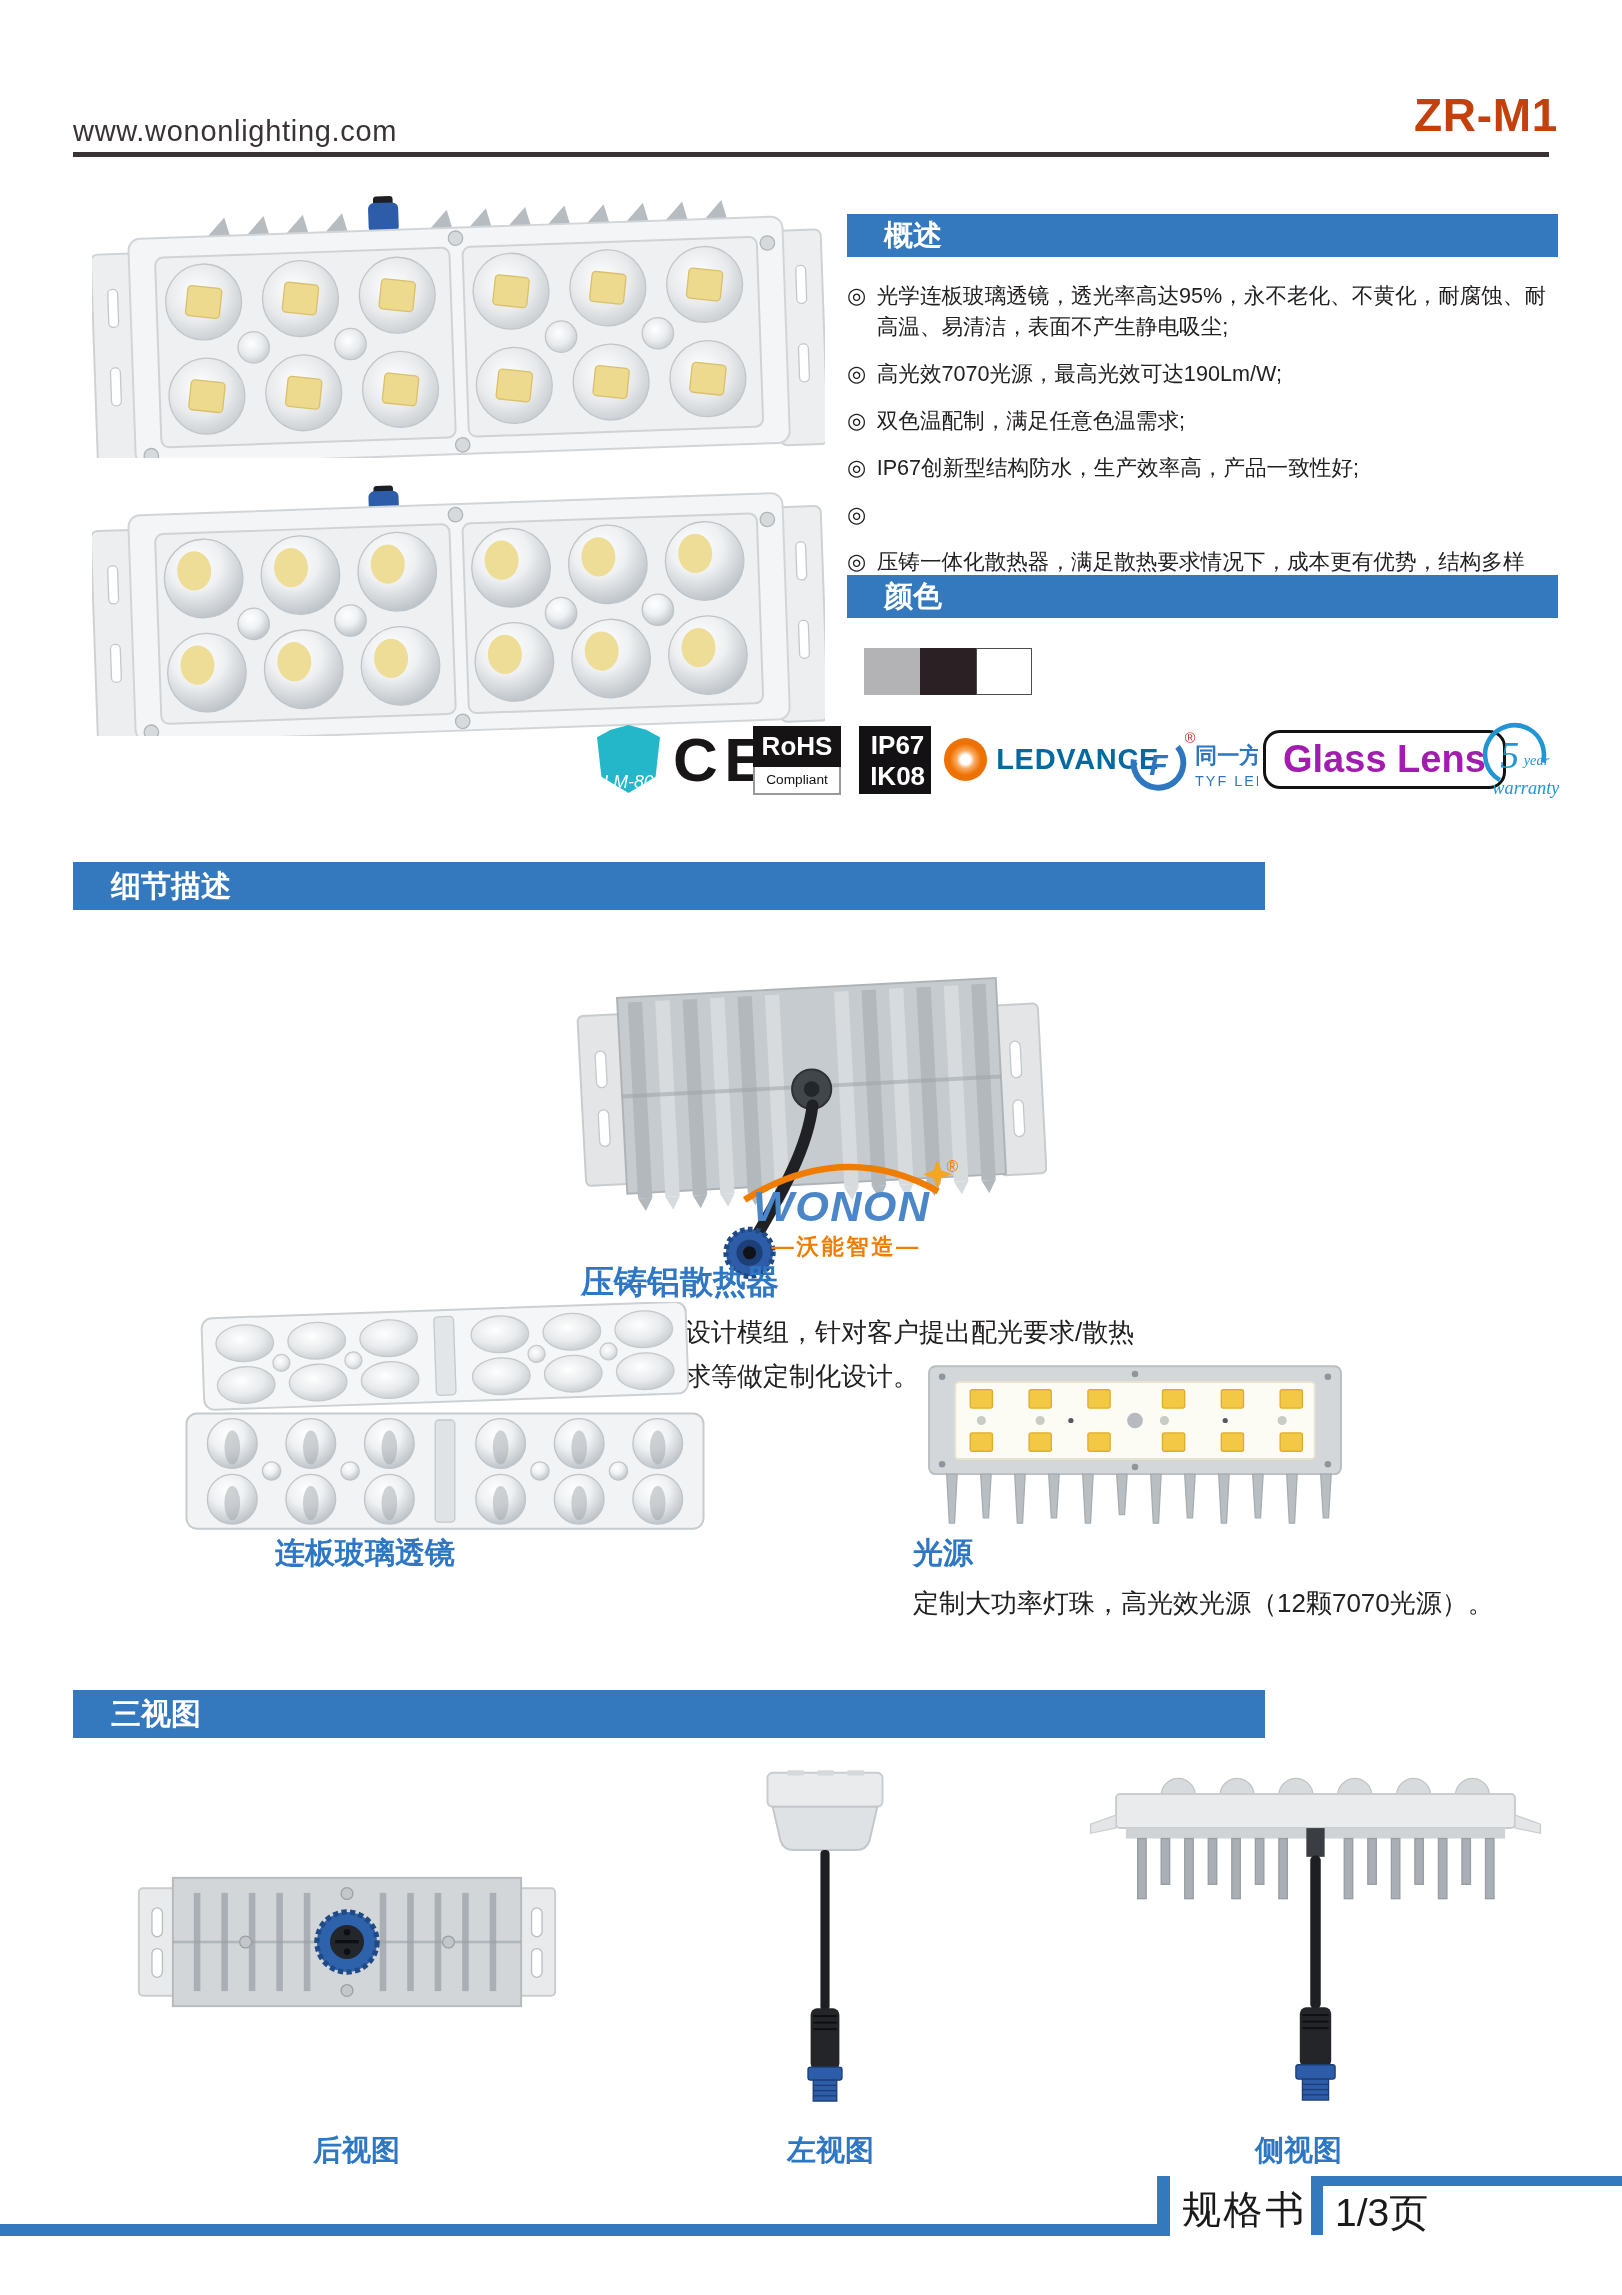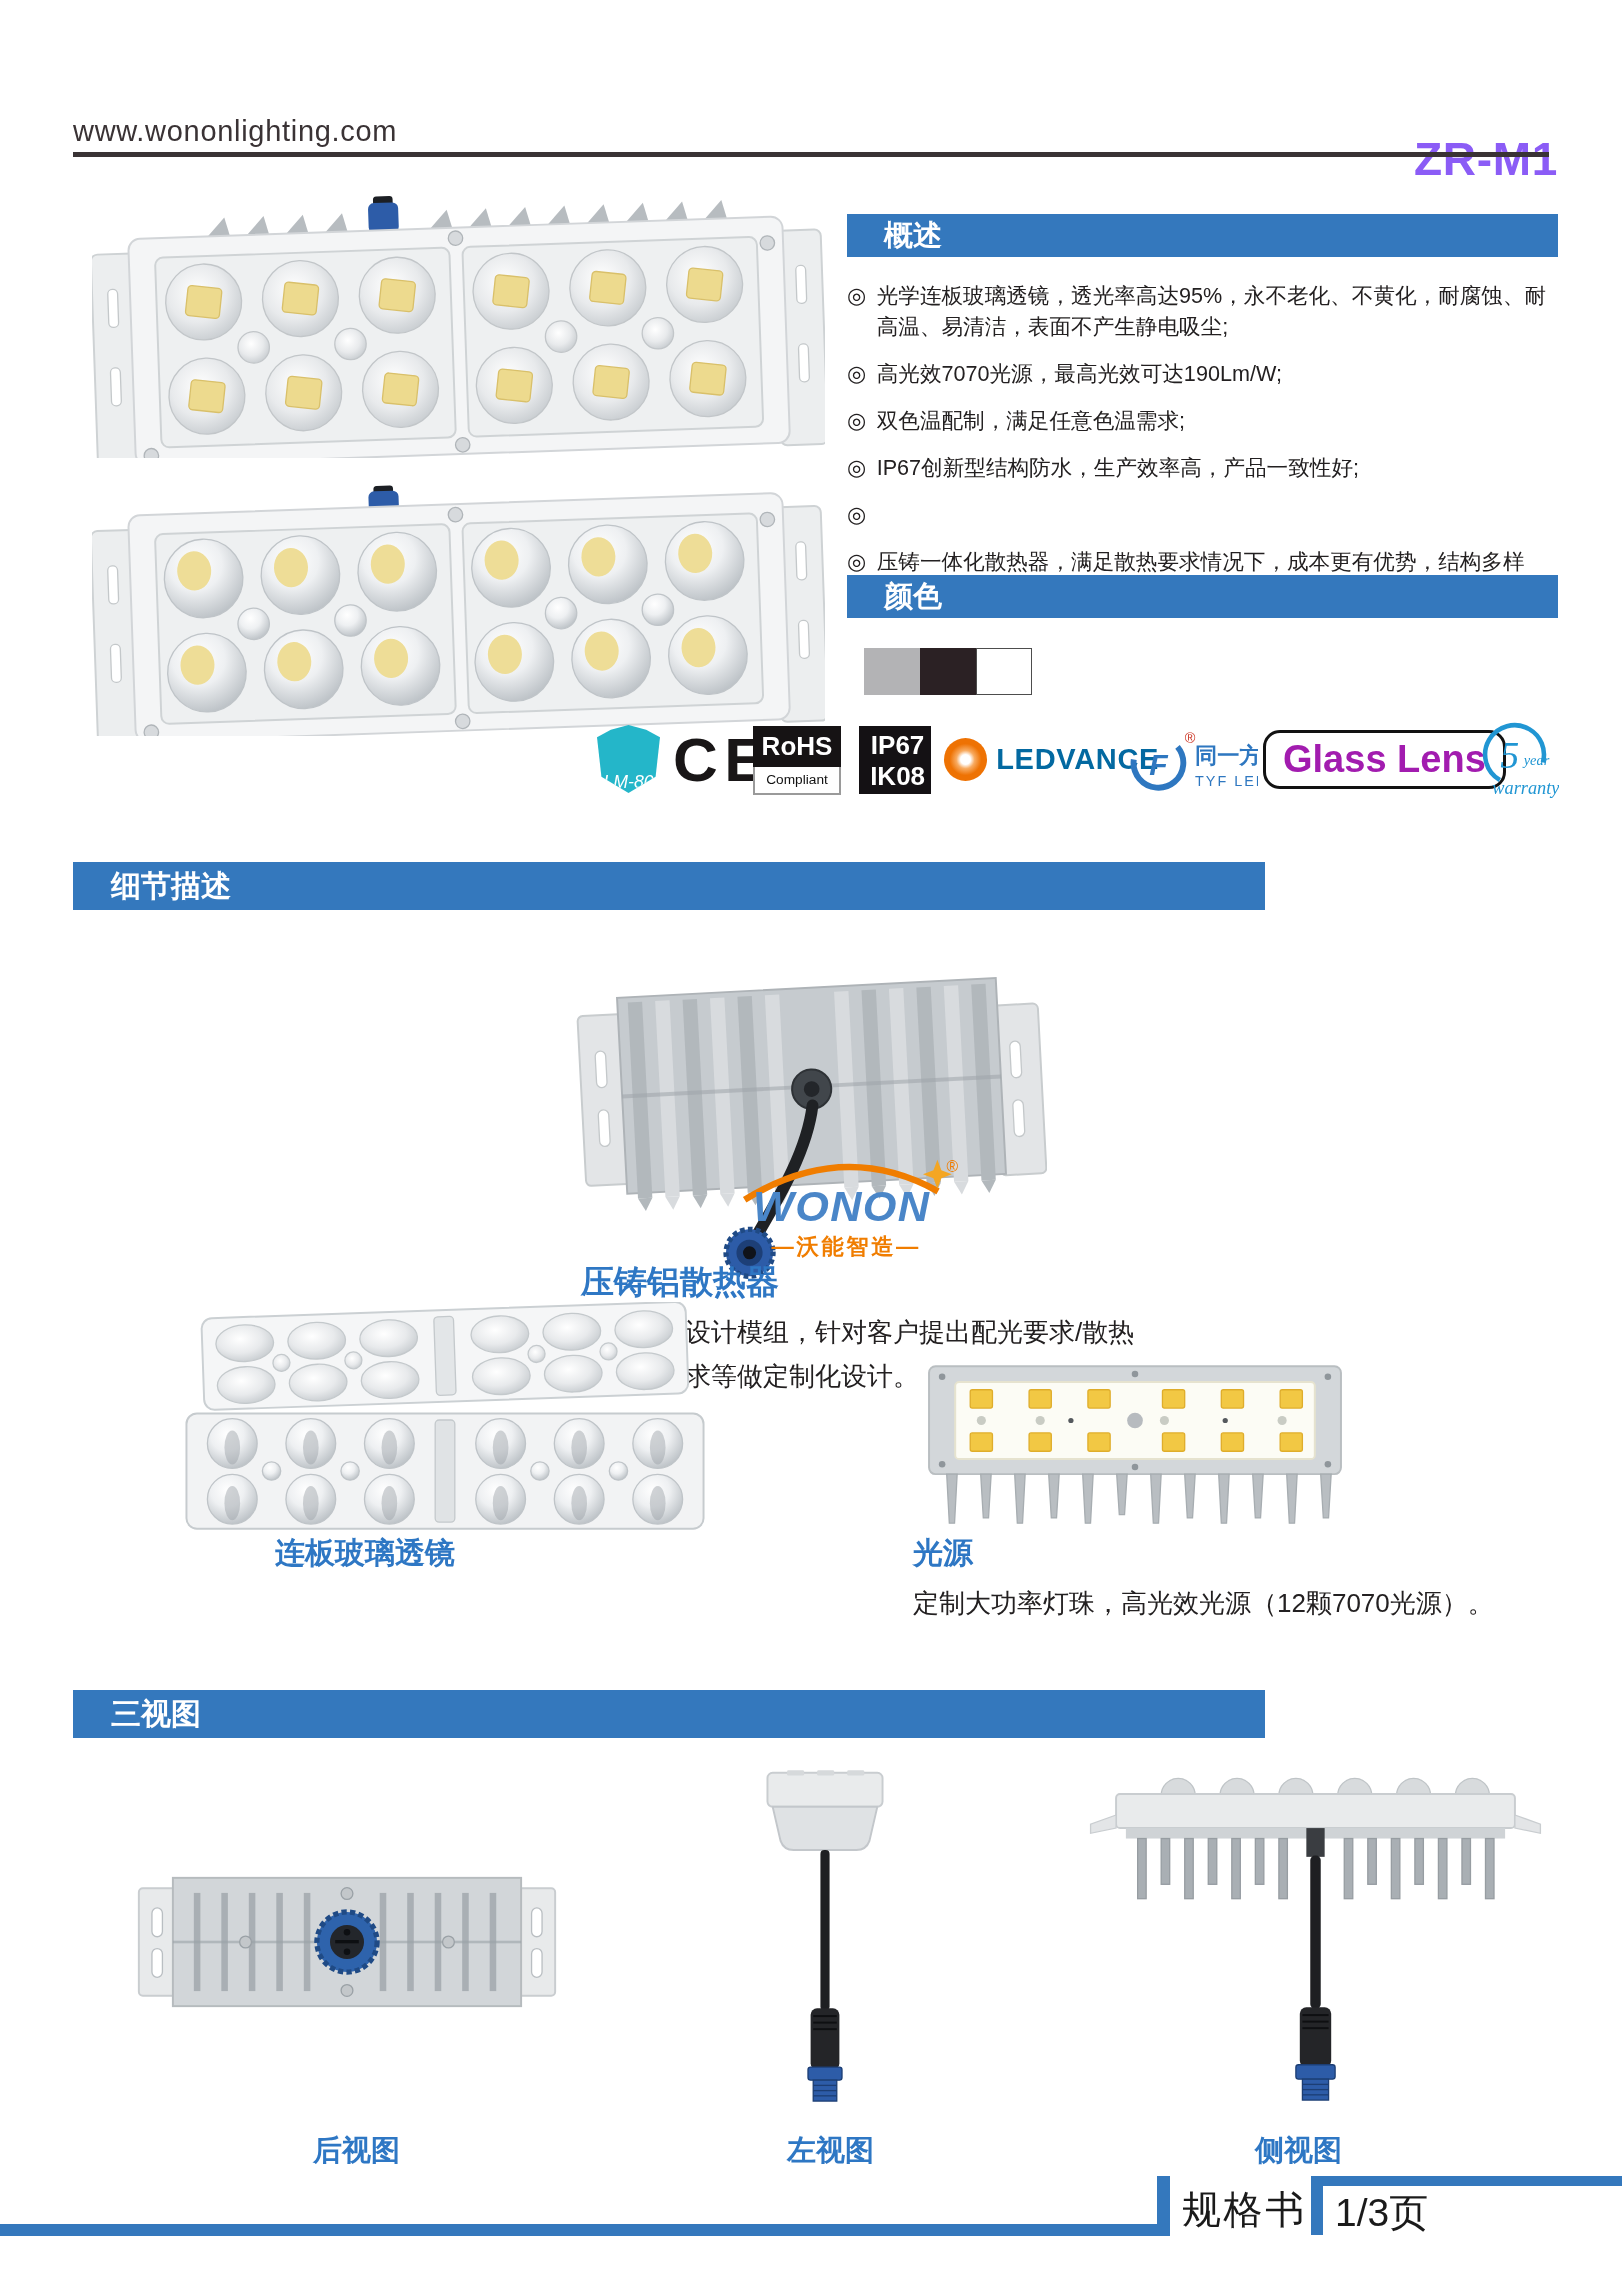--- a/index.html
+++ b/index.html
@@ -1,21 +1,21 @@
 <!DOCTYPE html>
 <html style="font-size:10.5px"><head>
 <meta charset="utf-8">
 <style>
   html,body{margin:0;padding:0;background:#888;}
   .page{position:relative;width:1623px;height:2295px;background:#ffffff;overflow:hidden;
         font-family:"Liberation Sans",sans-serif;color:#232021;}
   .abs{position:absolute;}
   
   .site{left:73px;top:115px;font-size:29px;letter-spacing:0.7px;color:#3a3335;}
-  .model{top:88px;right:65px;font-size:46px;font-weight:bold;color:#8b5cf6;letter-spacing:0.7px;margin-top:44px;}
+  .model{top:88px;right:65px;font-size:46px;font-weight:bold;color:#c2410c;letter-spacing:0.7px;}
   .header-rule{left:73px;top:152px;width:1476px;height:4.6px;background:#3a3335;}
   
   .banner{background:#3478bd;color:#ffffff;font-weight:bold;display:flex;align-items:center;}
   .banner-side{left:847px;width:711px;height:43px;font-size:29px;padding-left:37px;box-sizing:border-box;}
   .banner-full{left:73px;width:1192px;height:48px;font-size:30px;padding-left:38px;box-sizing:border-box;}
   
   .bullets{left:847px;top:281px;width:711px;}
   .bullet{display:flex;gap:10.5px;margin-bottom:16.4px;font-size:21.6px;line-height:1.42;color:#232021;}
   .bullet .mark{flex:0 0 auto;font-size:22px;line-height:1.38;}
   

